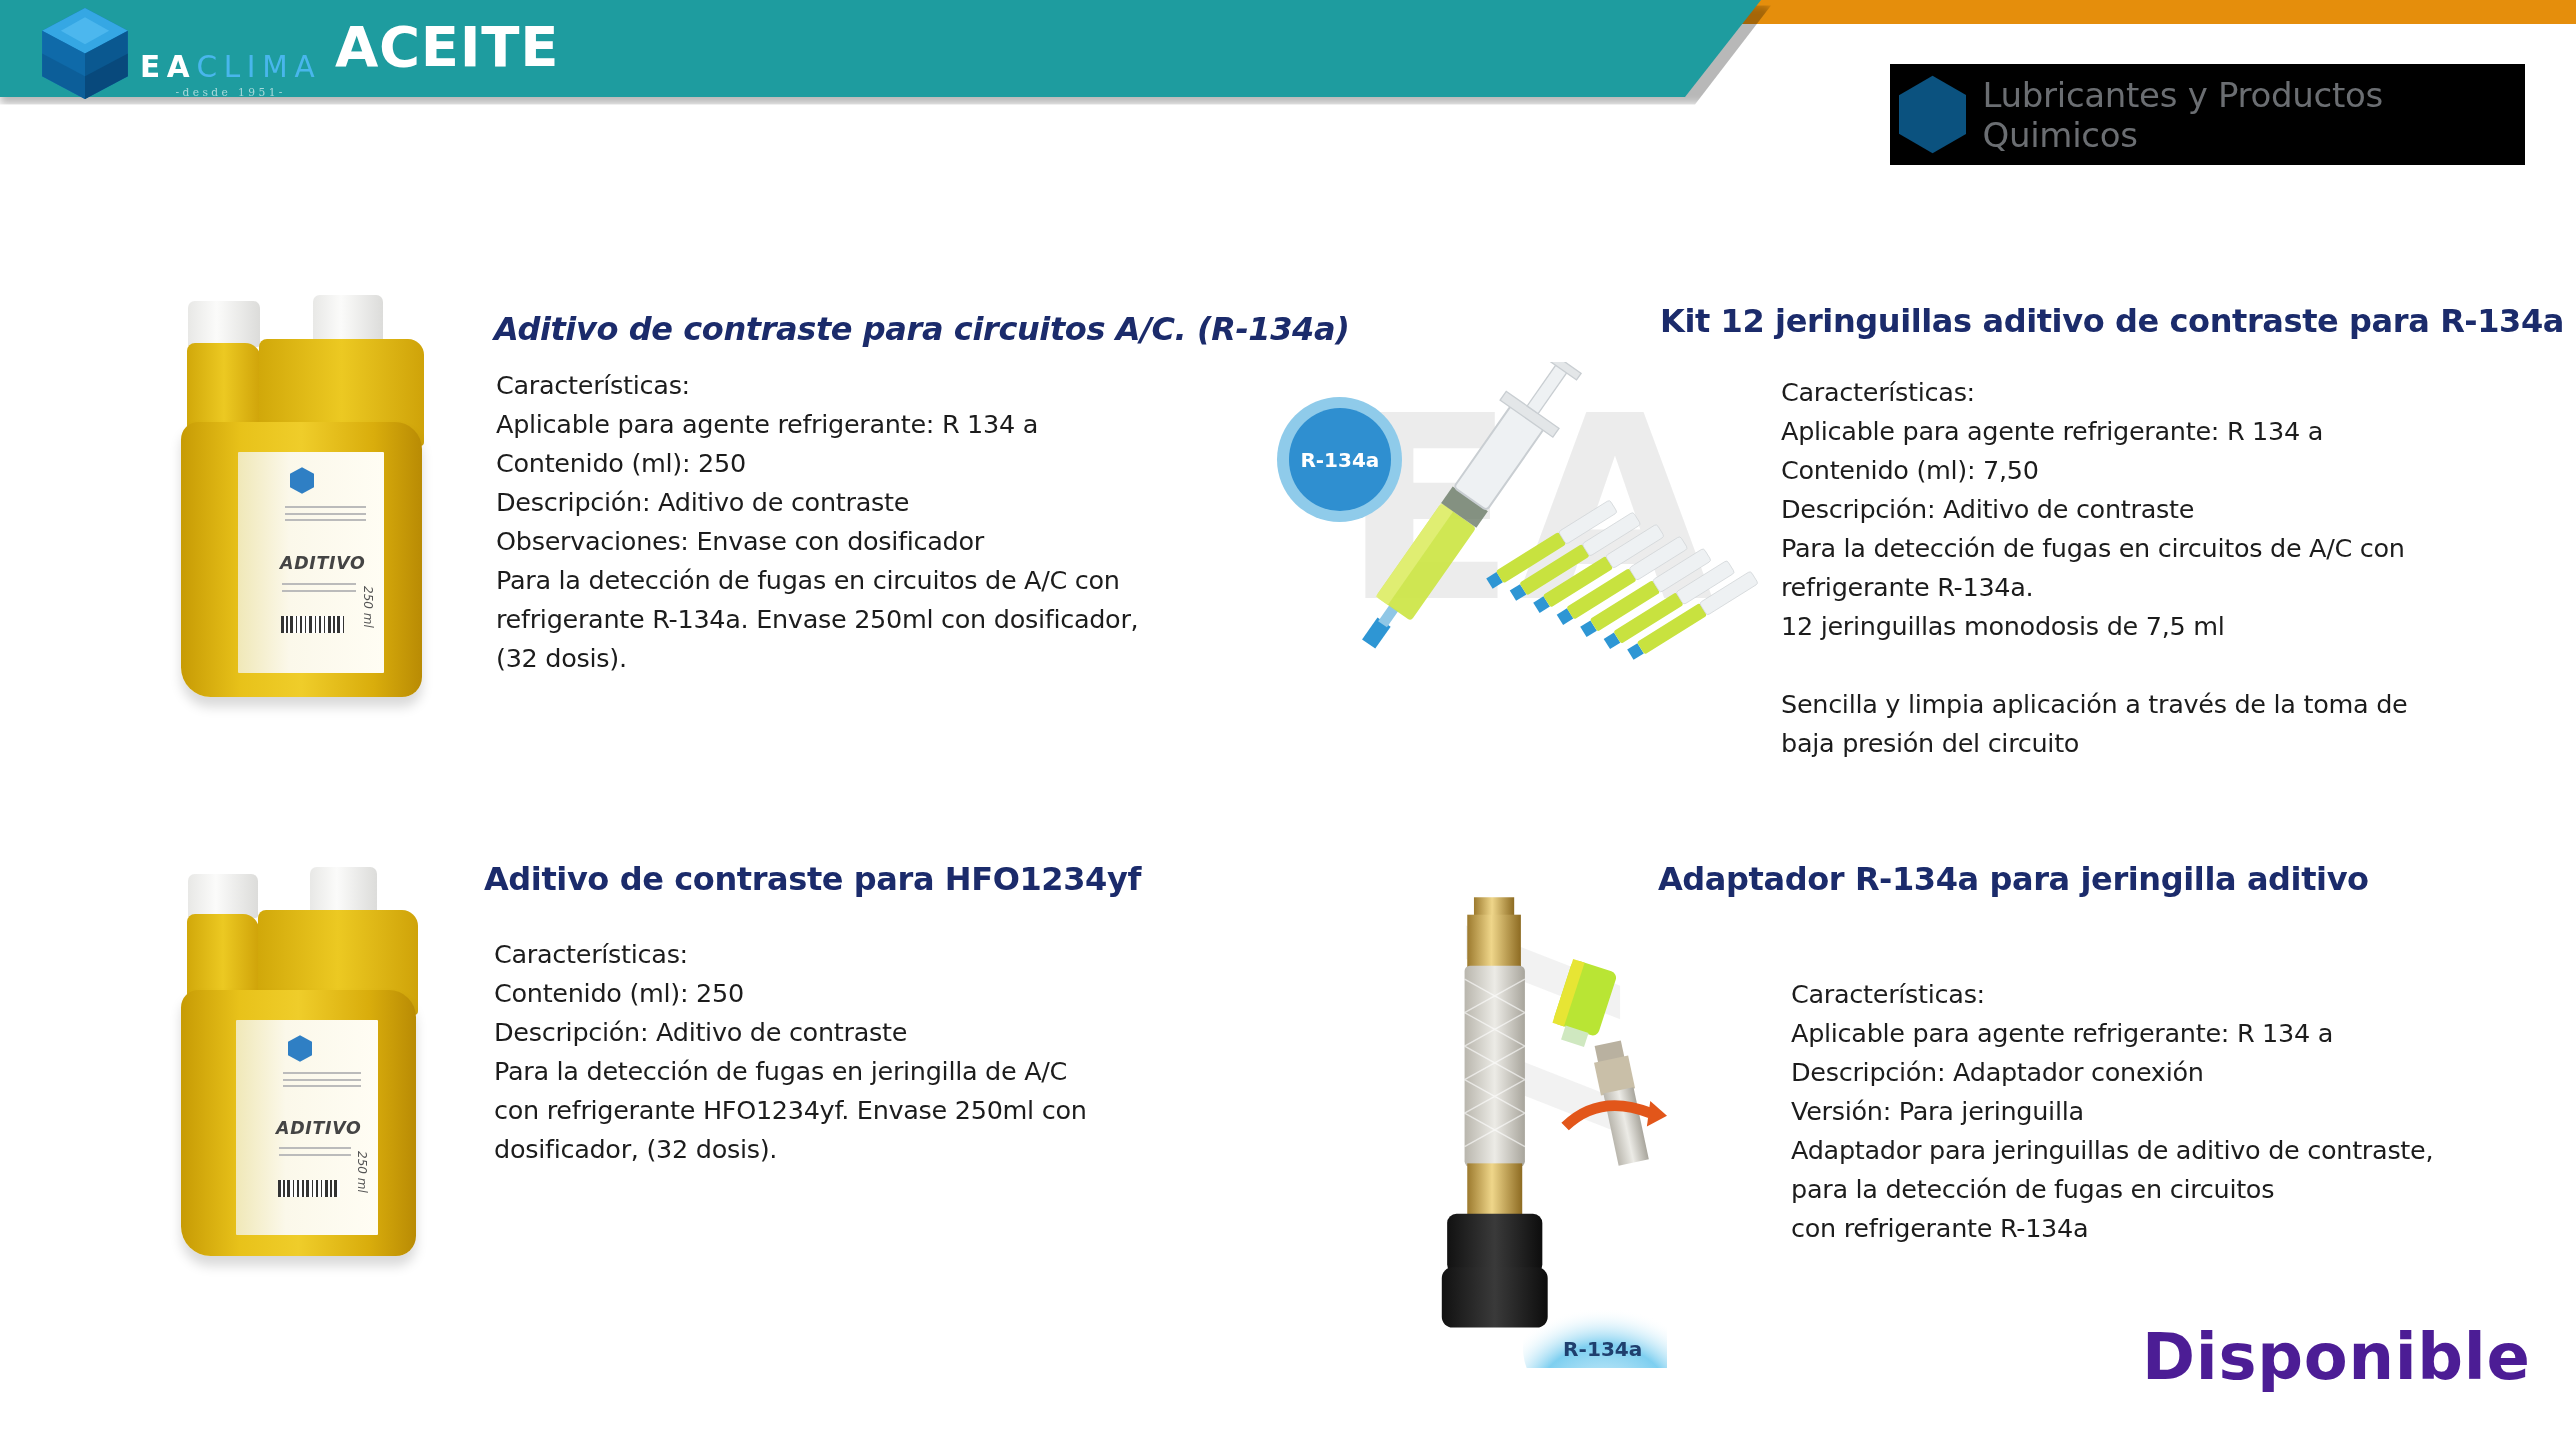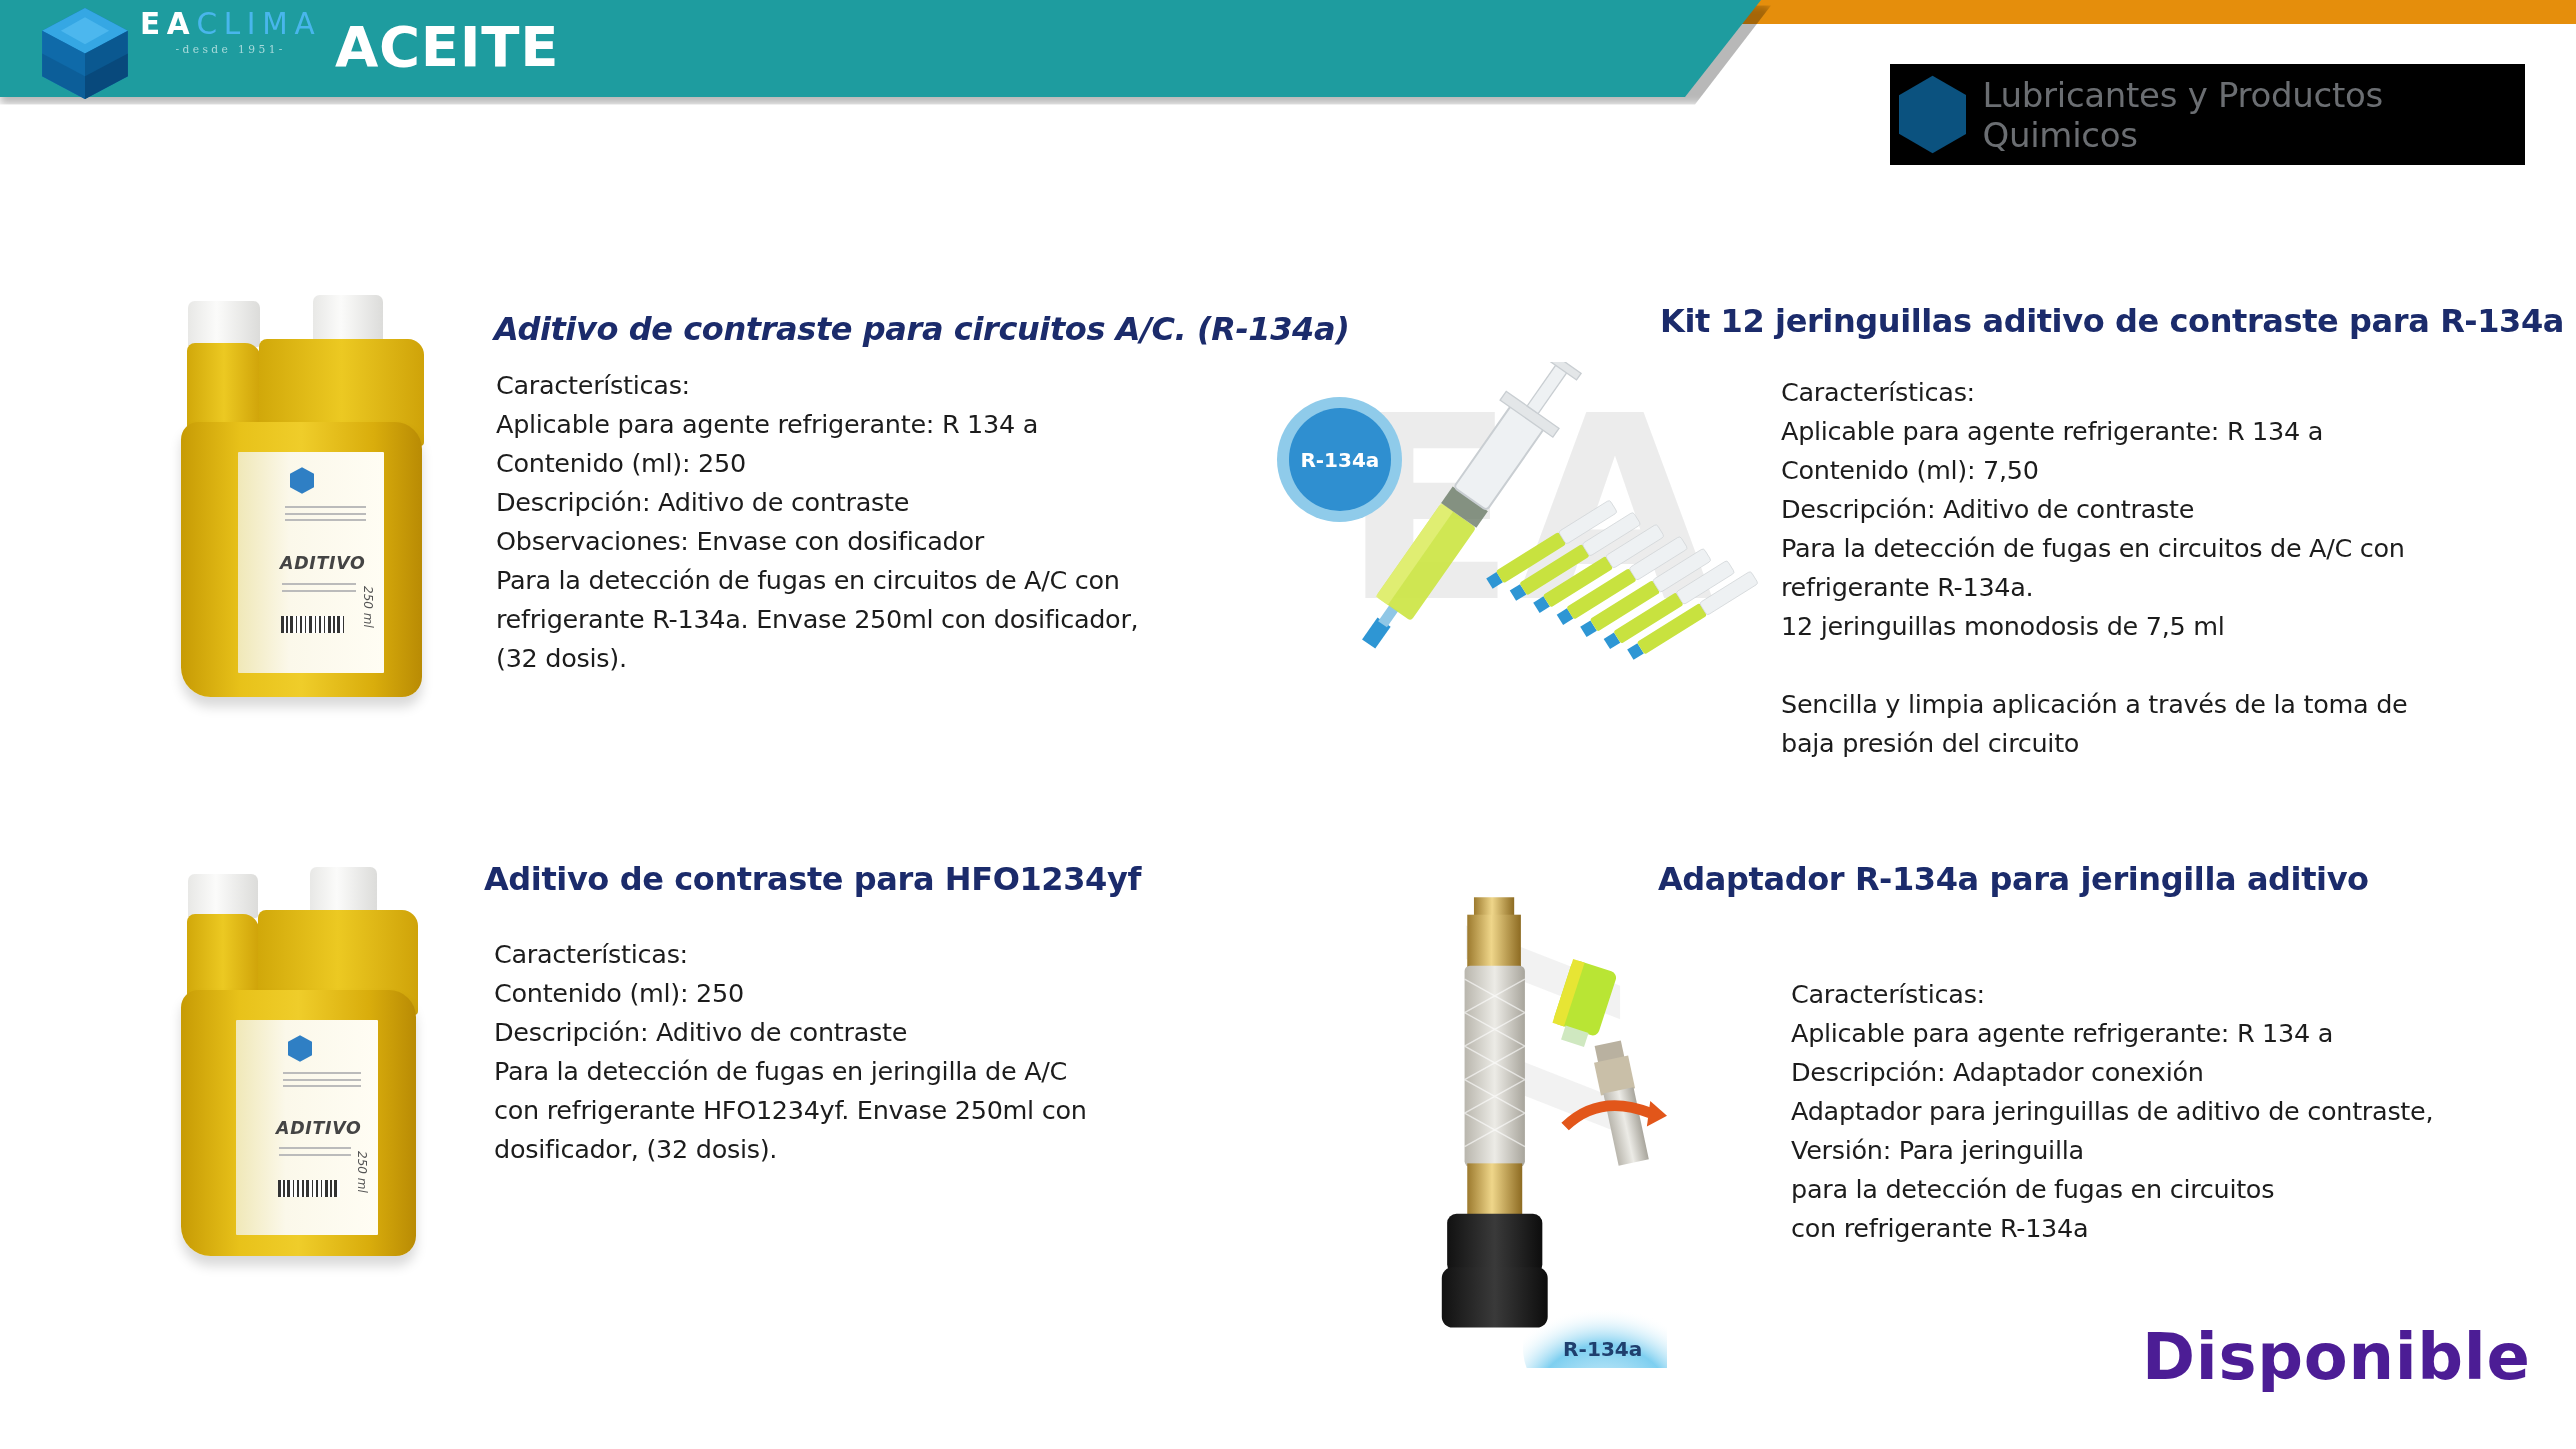--- a/index.html
+++ b/index.html
@@ -23,21 +23,21 @@
     }
     .header-shadow {
       position: absolute; left: 0; top: 5.4px; width: 1771px; height: 99px;
       background: rgba(0,0,0,0.28);
       filter: blur(4px);
       clip-path: polygon(0 0, 1771px 0, 1695px 99px, 0 99px);
       z-index: 1;
     }
     .logo {
       position: absolute; left: 42px; top: 8px; z-index: 3;
-      display: flex; align-items: flex-start;
+      display: flex; align-items: flex-end;
     }
     .logo-hex { width: 86px; height: 91px; }
     .logo-text { margin-left: 12px; display: flex; flex-direction: column; align-items: center; }
     .logo-word {
       font-family: "DejaVu Sans", sans-serif; font-size: 29.5px; letter-spacing: 6.7px;
       line-height: 32px; font-weight: normal;
     }
     .logo-word .w { color: #ffffff; font-weight: bold; }
     .logo-word .b { color: #49b6ec; }
     .logo-sub {
@@ -386,21 +386,21 @@
       <text x="215" y="702" font-family="DejaVu Sans, sans-serif" font-weight="bold" font-size="30" fill="#1f3f6e">R-134a</text>
     </svg>
 
   </div>
 
   <div class="product-title" style="left:1658px; top:860px;">Adaptador R-134a para jeringilla aditivo</div>
   <div class="product-body" style="left:1791px; top:975px;">
     <span class="line">Características:</span>
     <span class="line">Aplicable para agente refrigerante: R 134 a</span>
     <span class="line">Descripción: Adaptador conexión</span>
+    <span class="line">Versión: Para jeringuilla</span>
     <span class="line">Adaptador para jeringuillas  de aditivo de contraste,</span>
-    <span class="line">Versión: Para jeringuilla</span>
     <span class="line">para la detección de fugas en circuitos</span>
     <span class="line">con refrigerante  R-134a</span>
   </div>
 
   <div class="disponible">Disponible</div>
 </div>
 
 
 </body></html>

